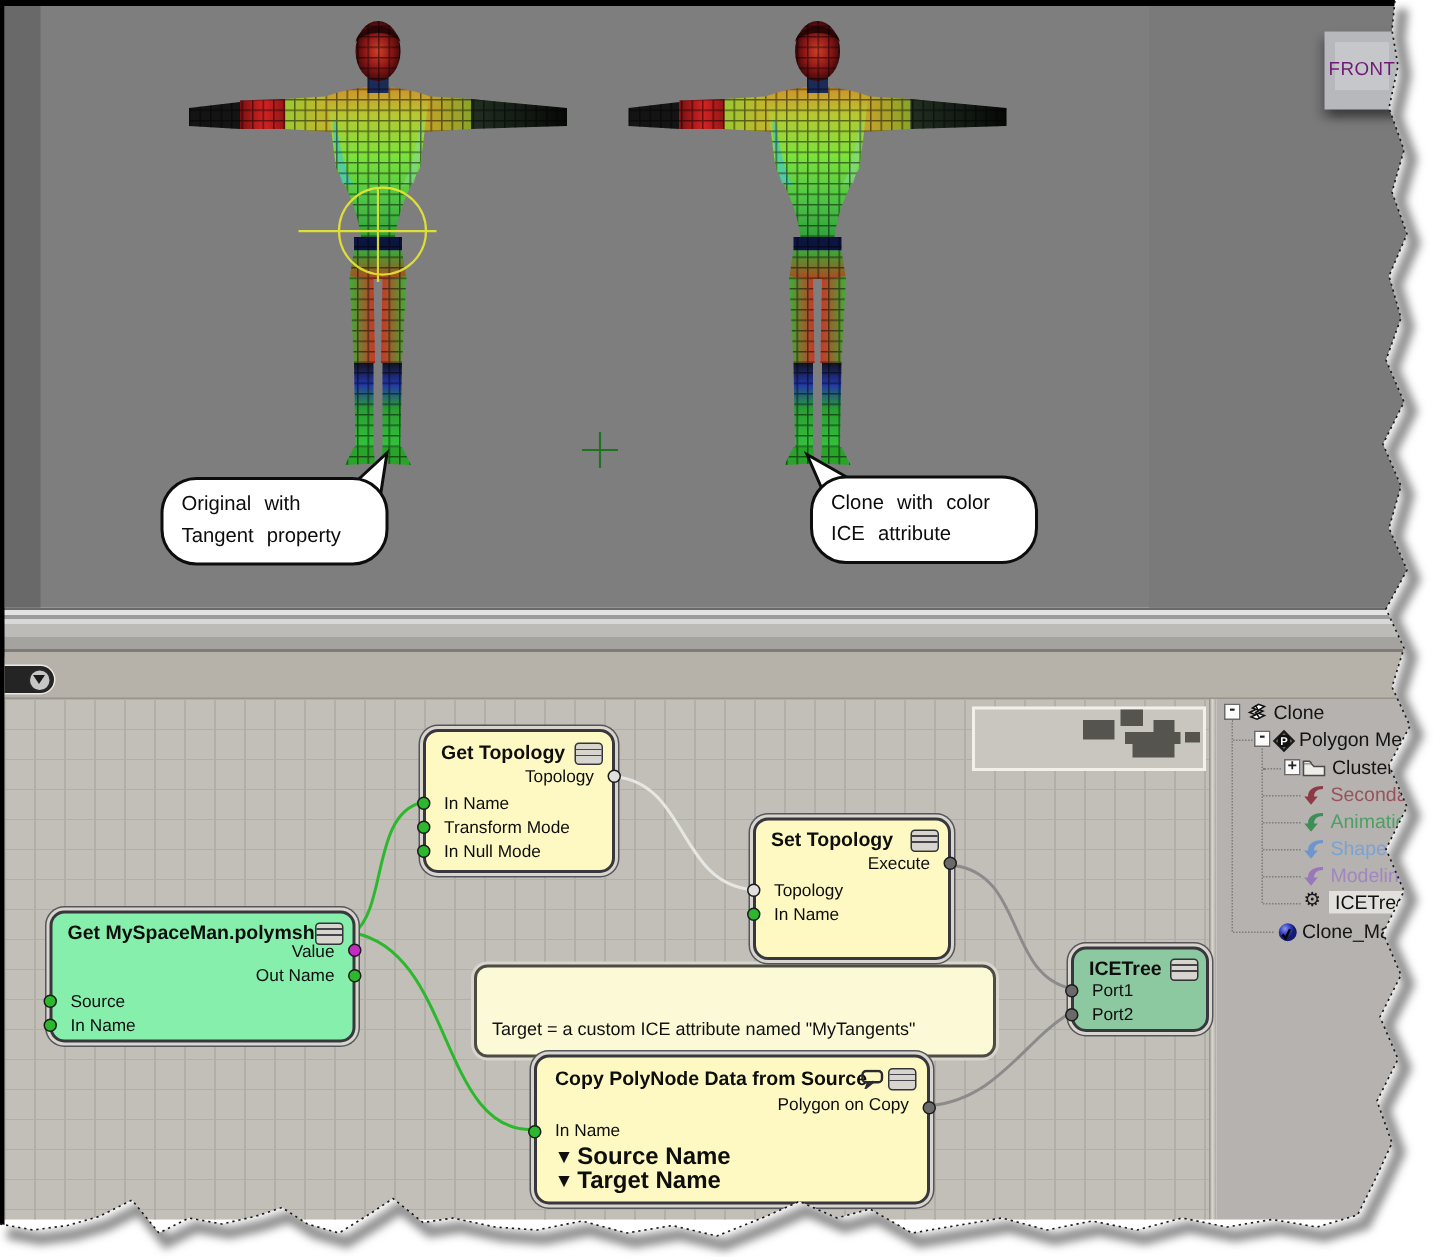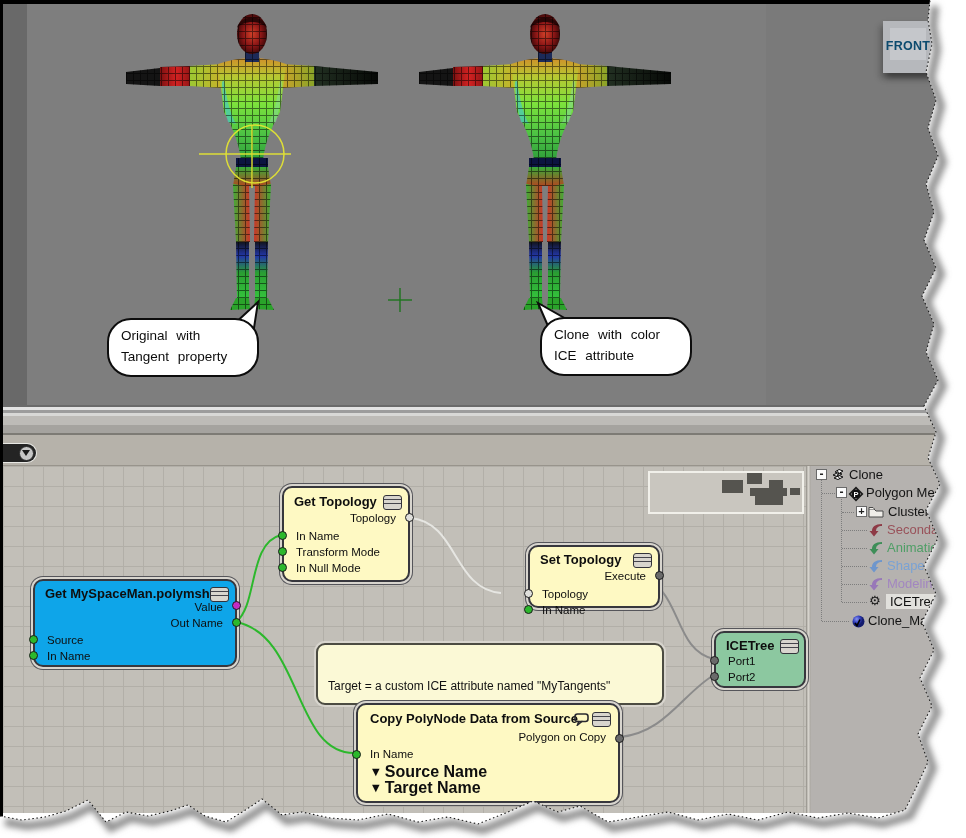--- a/index.html
+++ b/index.html
@@ -12,21 +12,21 @@
   #viewport{left:3px;top:4px;width:937px;height:401px;background:#7e7e7e;}
   #vp-leftstrip{left:0;top:0;width:24px;height:401px;background:#696969;}
   #vp-rightzone{left:763px;top:0;width:174px;height:401px;background:#7a7a7a;}
   #vp-svg{left:3px;top:4px;z-index:2;}
   .bubble{position:absolute;z-index:3;background:#fff;border:2px solid #0d0d0d;border-radius:24px;
           padding:6px 10px 7px 12px;font-size:13.5px;color:#0c0c0c;line-height:1.55;word-spacing:5px;}
   #front-btn{left:883px;top:21px;width:50px;height:52px;background:#b6b8bc;z-index:4;
              box-shadow:3px 5px 6px rgba(35,35,35,.55),-3px 5px 6px rgba(35,35,35,.3);}
   #front-btn .inner{position:absolute;left:7px;top:7px;width:36px;height:32px;background:#c5c7cb;}
   #front-btn .lbl{position:absolute;left:0;top:18px;width:100%;text-align:center;
-                  font-weight:bold;font-size:12.5px;color:#0c4a6e;letter-spacing:.3px;}
+                  font-weight:normal;font-size:12.5px;color:#701a75;letter-spacing:.3px;}
   
   #splitter{left:0;top:405px;width:940px;height:33px;background:linear-gradient(
       #6a6a6a 0 2px,#e3e3e3 2px 5px,#9c9c9c 5px 8px,#d8d8d6 8px 11px,
       #bdbbb7 11px 20px,#a5a39f 20px 28px,#7d7b75 28px 30px,#b6b2aa 30px 33px);}
   #toolbar{left:3px;top:438px;width:937px;height:27px;background:#b6b2aa;border-bottom:1px solid #98948c;}
   #pill{left:0;top:6px;width:33px;height:18px;background:#242424;border-radius:0 10px 10px 0;
         box-shadow:0 0 0 1px #e8e8e4;position:absolute;}
   #pill .knob{position:absolute;right:2px;top:1.5px;width:15px;height:15px;border-radius:50%;
         background:#c6c6c6;border:1px solid #2a2a2a;box-sizing:border-box;}
   #pill .tri{position:absolute;right:6px;top:6px;width:0;height:0;border-left:4px solid transparent;
@@ -37,21 +37,21 @@
                       repeating-linear-gradient(to bottom,#b2afa8 0 1px,transparent 1px 20px);}
   #vdivider{left:806px;top:466px;width:5px;height:347px;
      background:linear-gradient(to right,#8e8b84,#dad7d0 45%,#a6a39e);}
   #explorer{left:811px;top:466px;width:129px;height:347px;background:#b5b2af;}
   #minimap{left:648px;top:471px;width:152px;height:39px;background:#c9c6bf;
      border:2px solid #f1f0ea;z-index:2;}
   .mm{position:absolute;background:#55544f;}
   #wires{left:3px;top:465px;z-index:3;}
   .node{position:absolute;z-index:5;border:2px solid #37373d;border-radius:10px;box-sizing:border-box;
      box-shadow:0 0 0 2px #d8d5ce,0 0 0 3px #55555a;color:#0e0e0e;}
-  .n-purple{background:#fef9c3;} .n-blue{background:#0ea5e9;} .n-green{background:#8cc8a0;}
+  .n-purple{background:#fef9c3;} .n-blue{background:#86efac;margin-top:28px;} .n-green{background:#8cc8a0;}
   .ntitle{position:absolute;font-weight:bold;font-size:13px;white-space:nowrap;}
   .nlab{position:absolute;font-size:11.5px;white-space:nowrap;}
   .nlab.r{text-align:right;}
   .nrow-b{position:absolute;font-weight:bold;font-size:16px;white-space:nowrap;}
   .tri-d{display:inline-block;transform:scale(.8);margin-right:1px;}
   .port{position:absolute;width:9px;height:9px;border-radius:50%;border:1px solid #1c1c1c;
         box-sizing:border-box;z-index:6;}
   .p-green{background:#2cb82c;} .p-white{background:#e0e0dc;} .p-mag{background:#c32cc3;} .p-dark{background:#6a6a6a;}
   .menu-ic{position:absolute;width:17px;height:13px;border:1px solid #33333a;border-radius:3px;
      background:linear-gradient(#d8d5ce 0 3px,#44444c 3px 4px,#d8d5ce 4px 7px,#44444c 7px 8px,#d8d5ce 8px 13px);}
@@ -261,21 +261,21 @@
     <div class="nlab r" style="right:12px;top:24px">Topology</div>
     <div class="nlab" style="left:12px;top:42px">In Name</div>
     <div class="nlab" style="left:12px;top:58px">Transform Mode</div>
     <div class="nlab" style="left:12px;top:74px">In Null Mode</div>
     <div class="port p-white" style="right:-6px;top:25px"></div>
     <div class="port p-green" style="left:-6px;top:43px"></div>
     <div class="port p-green" style="left:-6px;top:59px"></div>
     <div class="port p-green" style="left:-6px;top:75px"></div>
   </div>
 
-  <div class="node n-purple" style="left:528px;top:545px;width:132px;height:63px">
+  <div class="node n-purple" style="left:502px;top:545px;width:132px;height:95px">
     <div class="ntitle" style="left:10px;top:5px">Set Topology</div>
     <div class="menu-ic" style="right:6px;top:6px"></div>
     <div class="nlab r" style="right:12px;top:23px">Execute</div>
     <div class="nlab" style="left:12px;top:41px">Topology</div>
     <div class="nlab" style="left:12px;top:57px">In Name</div>
     <div class="port p-dark" style="right:-6px;top:24px"></div>
     <div class="port p-white" style="left:-6px;top:42px"></div>
     <div class="port p-green" style="left:-6px;top:58px"></div>
   </div>
 

